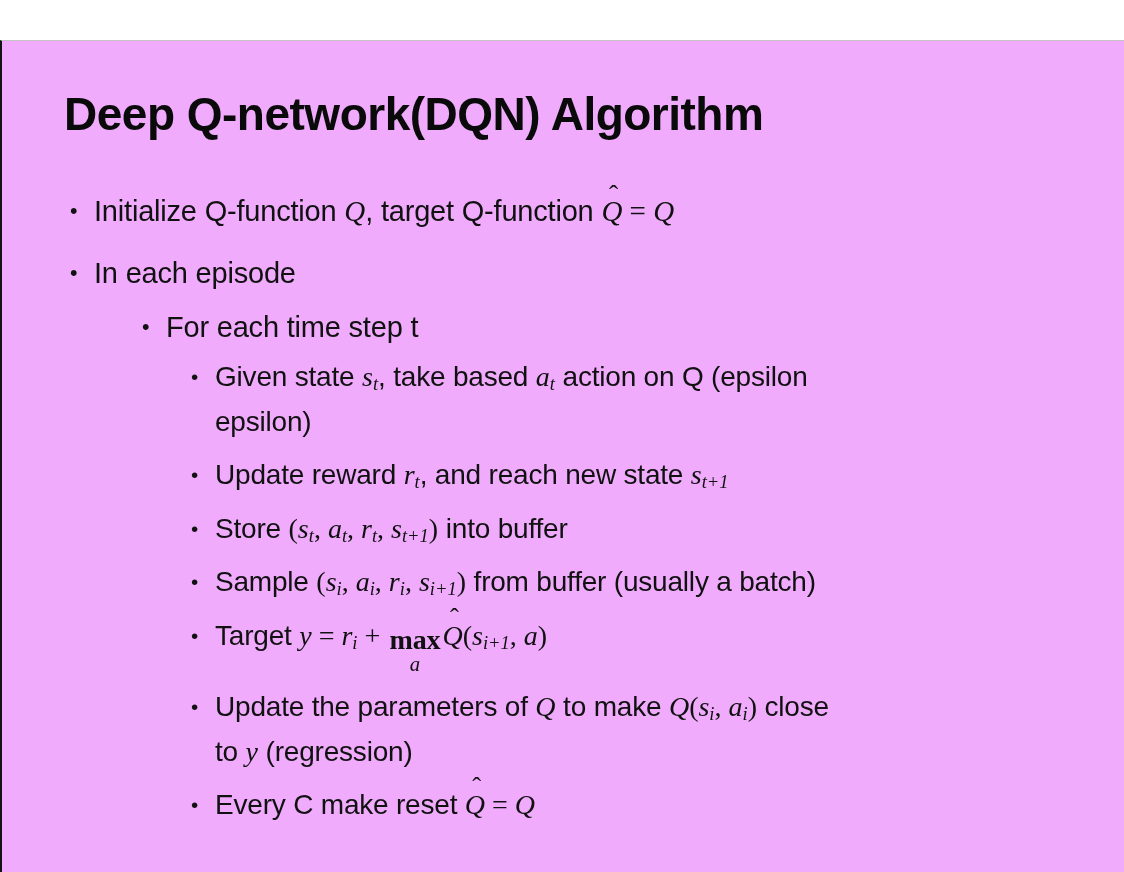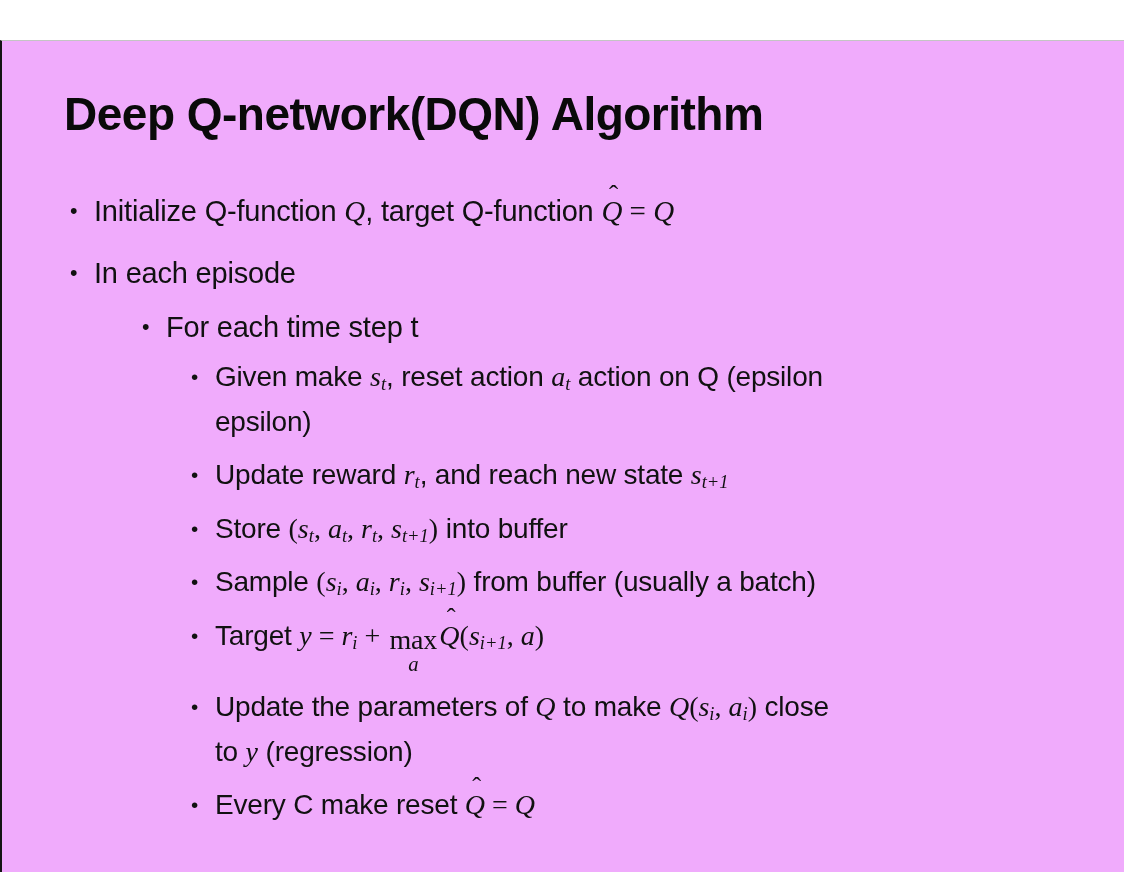--- a/index.html
+++ b/index.html
@@ -70,21 +70,21 @@
     font-size: 0.95em;
     line-height: 1;
   }
   .maxstack {
     display: inline-block;
     text-align: center;
     vertical-align: -0.95em;
     margin: 0 0.08em;
     line-height: 1;
   }
-  .max-top   { display: block; font-family: "Liberation Serif", serif; line-height: 1.05; }
+  .max-top   { display: block; font-family: "Liberation Serif", serif; line-height: 1.05; font-weight: bold; }
   .max-under { display: block; font-family: "Liberation Serif", serif; font-style: italic; font-size: 0.74em; line-height: 1.05; }
 </style>
 </head>
 <body>
 
 <div class="slide">
   <h1 class="slide-title">Deep Q-network(DQN) Algorithm</h1>
 
   <div class="content">
 
@@ -98,21 +98,21 @@
       <span class="body-text"><span class="t">In each episode</span></span>
     </div>
 
     <div class="li l2">
       <span class="marker">•</span>
       <span class="body-text"><span class="t">For each time step t</span></span>
     </div>
 
     <div class="li l3">
       <span class="marker">•</span>
-      <span class="body-text"><span class="t">Given make </span><span class="m">s</span><span class="msub">t</span><span class="t">, reset action </span><span class="m">a</span><span class="msub">t</span><span class="t"> action on Q (epsilon</span><br><span class="t">epsilon)</span></span>
+      <span class="body-text"><span class="t">Given state </span><span class="m">s</span><span class="msub">t</span><span class="t">, take based </span><span class="m">a</span><span class="msub">t</span><span class="t"> action on Q (epsilon</span><br><span class="t">epsilon)</span></span>
     </div>
 
     <div class="li l3">
       <span class="marker">•</span>
       <span class="body-text"><span class="t">Update reward </span><span class="m">r</span><span class="msub">t</span><span class="t">, and reach new state </span><span class="m">s</span><span class="msub">t+1</span></span>
     </div>
 
     <div class="li l3">
       <span class="marker">•</span>
       <span class="body-text"><span class="t">Store </span><span class="mp">(</span><span class="m">s</span><span class="msub">t</span><span class="mp">, </span><span class="m">a</span><span class="msub">t</span><span class="mp">, </span><span class="m">r</span><span class="msub">t</span><span class="mp">, </span><span class="m">s</span><span class="msub">t+1</span><span class="mp">)</span><span class="t"> into buffer</span></span>

